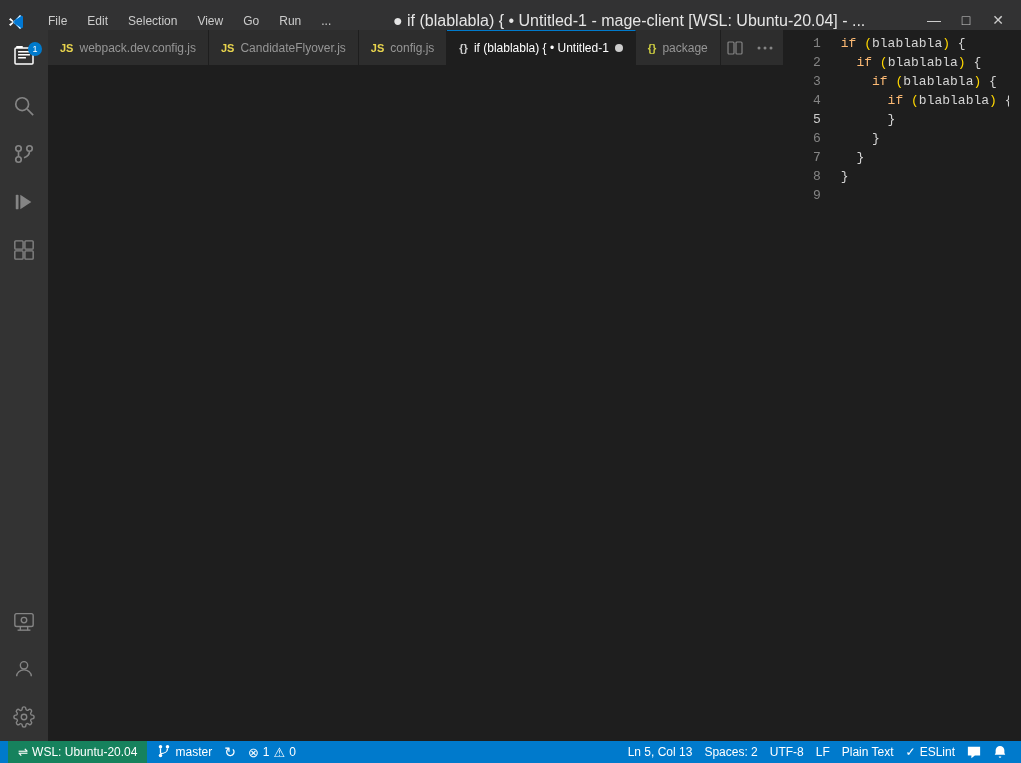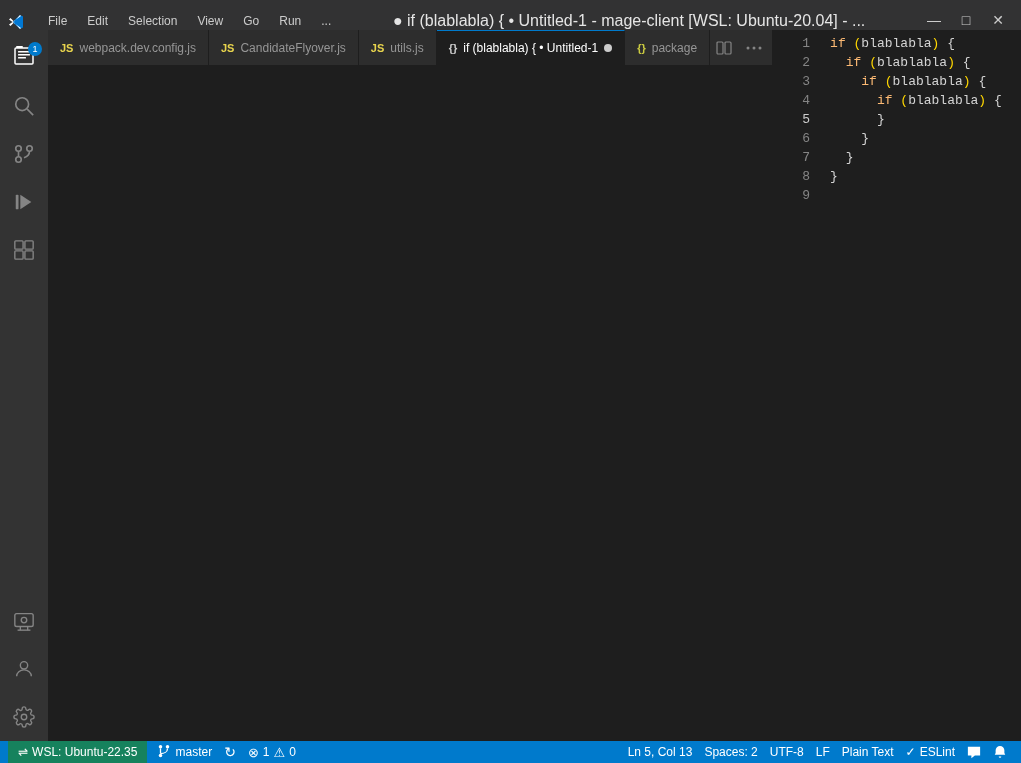--- a/index.html
+++ b/index.html
@@ -371,21 +371,21 @@
         <span>webpack.dev.config.js</span>
       </div>
 
       <div class="tab">
         <span class="tab-icon js">JS</span>
         <span>CandidateFlyover.js</span>
       </div>
 
       <div class="tab">
         <span class="tab-icon js">JS</span>
-        <span>utils.js</span>
+        <span>config.js</span>
       </div>
 
       <div class="tab active">
         <span class="tab-icon bracket">{}</span>
         <span>if (blablabla) { • Untitled-1</span>
         <div class="tab-dot"></div>
       </div>
 
       <div class="tab">
         <span class="tab-icon json">{}</span>
@@ -436,21 +436,21 @@
       <div class="editor-scrollbar"></div>
     </div>
 
   </div>
 </div>
 
 <div class="status-bar">
 
   <div class="status-item" style="background: #16825d; padding: 0 10px; height:22px; margin-right:4px;">
     <span style="font-size:12px;">⇌</span>
-    <span>WSL: Ubuntu-22.35</span>
+    <span>WSL: Ubuntu-20.04</span>
   </div>
 
   <div class="status-item">
     <span>
       <svg width="14" height="14" viewBox="0 0 16 16" fill="currentColor">
         <circle cx="4" cy="3" r="2"></circle>
         <circle cx="12" cy="3" r="2"></circle>
         <circle cx="4" cy="13" r="2"></circle>
         <line x1="4" y1="5" x2="4" y2="11" stroke="white" stroke-width="1.5"></line>
         <path d="M12 5c0 4-4 6-8 6" stroke="white" stroke-width="1.5" fill="none"></path>

